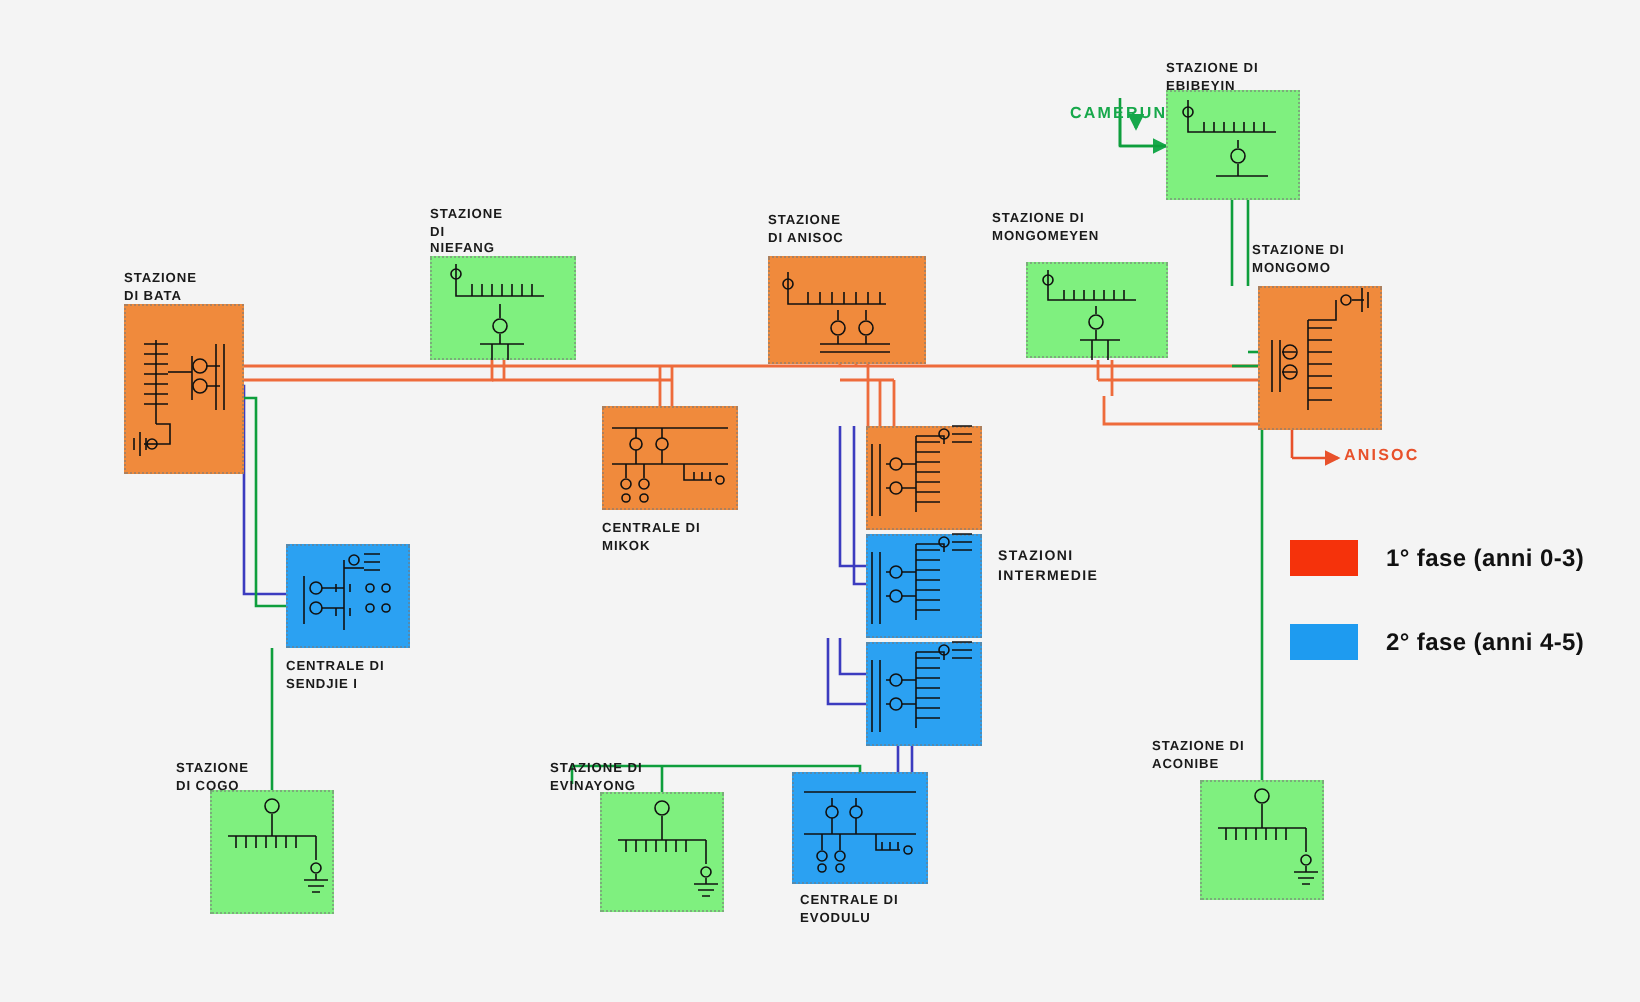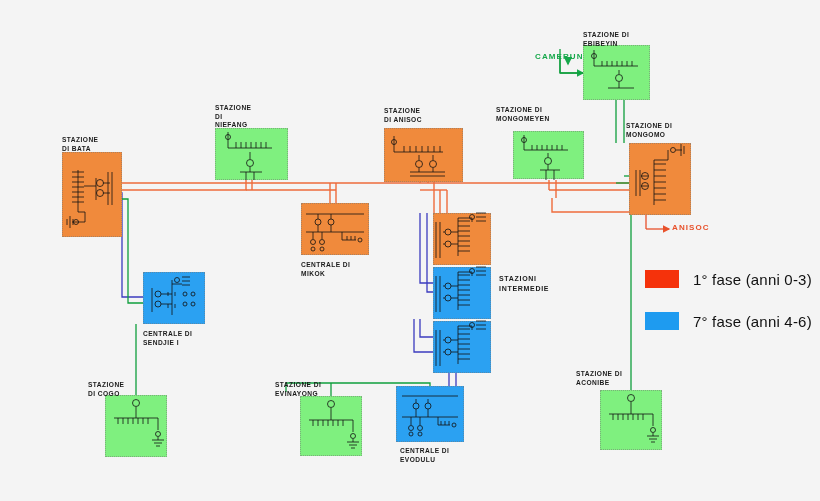--- a/index.html
+++ b/index.html
@@ -42,21 +42,21 @@
     font-size:7px;
     font-weight:bold;
     letter-spacing:.7px;
     line-height:10px;
     color:#1a1a1a;
     white-space:pre-line;
   }
   #legend{position:absolute;left:645px;top:268px;}
   .legend-row{display:flex;align-items:center;height:22px;margin-bottom:20px;}
   .legend-sw{width:34px;height:18px;margin-right:14px;border:0;}
-  .legend-tx{font-size:15px;color:#111;letter-spacing:.2px;white-space:nowrap;}
+  .legend-tx{font-size:12px;color:#111;letter-spacing:.2px;white-space:nowrap;font-weight:bold;}
   svg{position:absolute;left:0;top:0;overflow:visible;}
   .schem{position:absolute;left:0;top:0;}
 </style>
 </head>
 <body>
 
 <div id="stage">
 
   <svg width="820" height="501">
     <defs>
@@ -370,17 +370,17 @@
   <div class="country camerun" style="left:517px;top:52px;margin-left:18px;">CAMERUN</div>
   <div class="country gabon" style="left:672px;top:223px;">ANISOC</div>
 
   <div id="legend">
     <div class="legend-row">
       <div class="legend-sw" style="background:#F5320B;"></div>
       <div class="legend-tx">1° fase (anni 0-3)</div>
     </div>
     <div class="legend-row">
       <div class="legend-sw" style="background:#1E9BF0;"></div>
-      <div class="legend-tx">7° fase (anni 4-6)</div>
+      <div class="legend-tx">2° fase (anni 4-5)</div>
     </div>
   </div>
 
 </div>
 
 </body></html>

